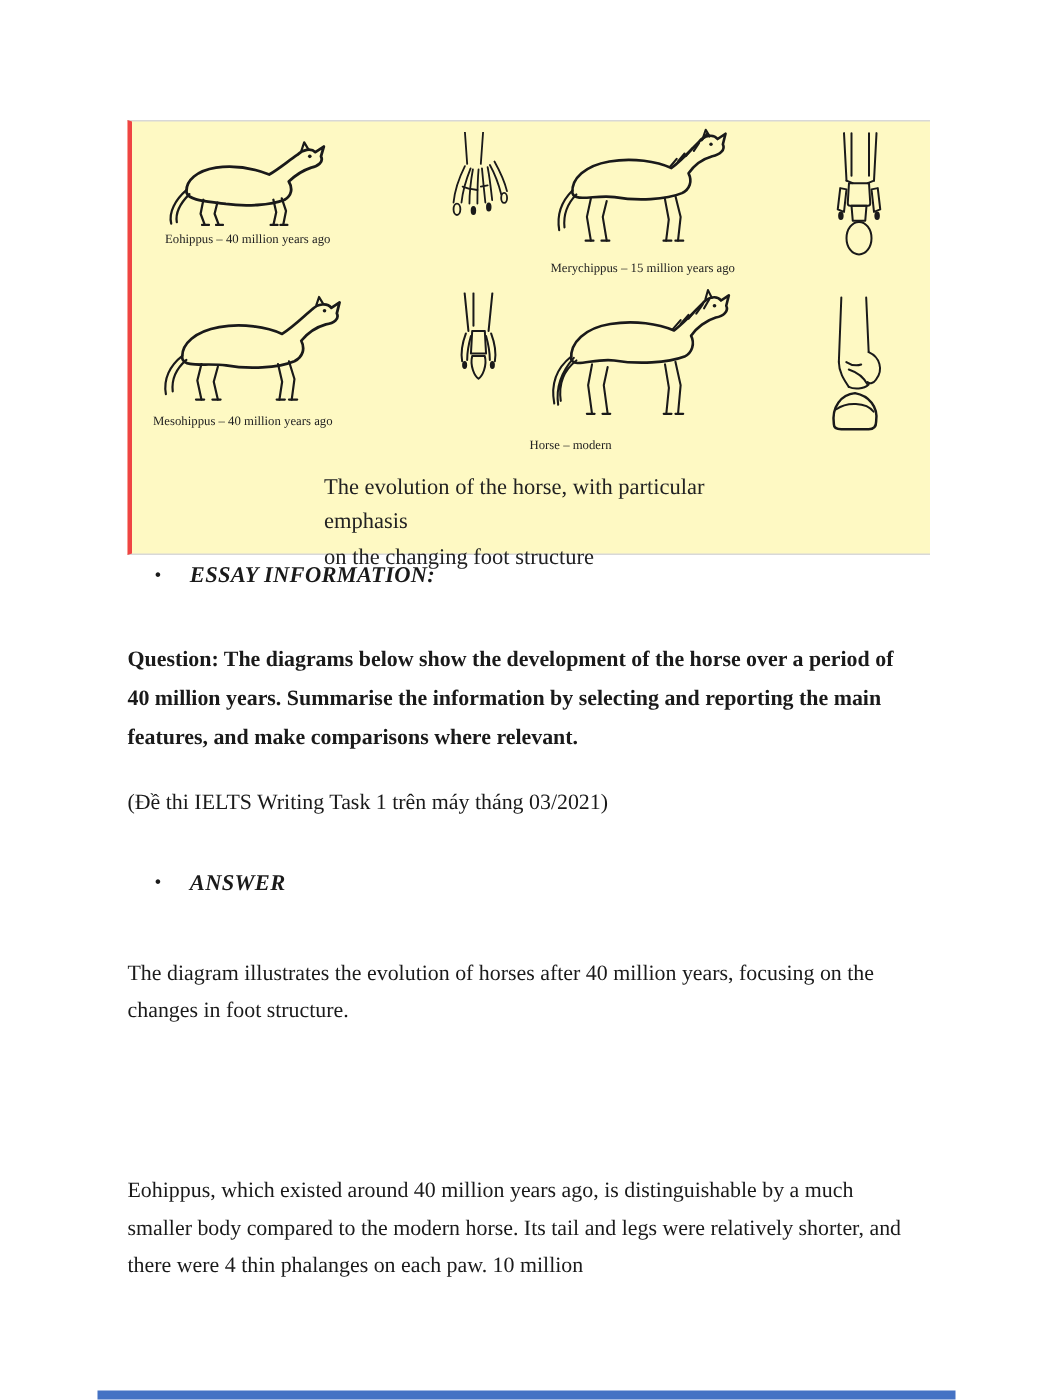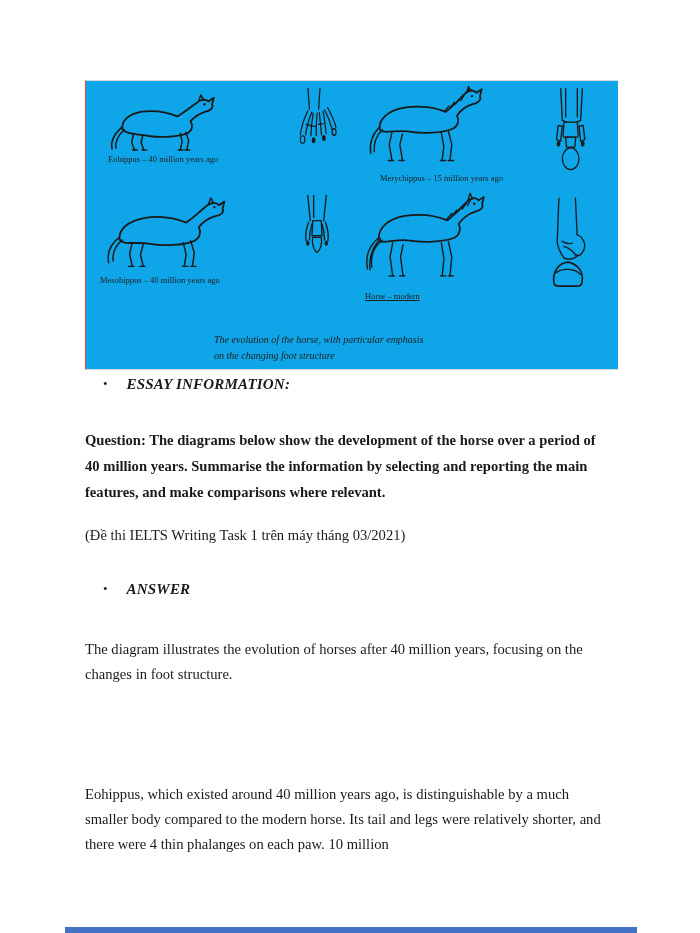--- a/index.html
+++ b/index.html
@@ -2,26 +2,26 @@
 <html><head>
 <meta charset="utf-8">
 <style>
   html,body{margin:0;padding:0;}
   body{width:700px;height:933px;background:#ffffff;overflow:hidden;
        font-family:"Liberation Serif", serif;color:#1a1a1a;}
   .page{position:relative;width:700px;height:933px;background:#fff;}
 
   
   .figure{position:absolute;left:85px;top:80px;width:532px;height:288px;
-          border-left:1px solid #ef4444;border-top:1px solid #d8d8d8;
-          border-bottom:1px solid #d8d8d8;background:#0ea5e9;}
+          border-left:3px solid #ef4444;border-top:1px solid #d8d8d8;
+          border-bottom:1px solid #d8d8d8;background:#fef9c3;}
   .cell{position:absolute;}
   .fig-label{font-size:8.5px;color:#222;margin-top:2px;white-space:nowrap;}
-  .fig-caption{position:absolute;left:128px;top:251px;width:300px;
-               font-style:italic;font-size:10px;line-height:1.55;color:#222;}
+  .fig-caption{position:absolute;left:128px;top:233px;width:300px;
+               font-size:15px;line-height:1.55;color:#222;}
   svg{display:block;}
   .ln{fill:none;stroke:#1a1a1a;stroke-width:2;stroke-linecap:round;stroke-linejoin:round;}
   .ln1{fill:none;stroke:#1a1a1a;stroke-width:1.6;stroke-linecap:round;stroke-linejoin:round;}
   .fillb{fill:#1a1a1a;stroke:none;}
 
   
   .bullet-row{position:absolute;display:flex;align-items:baseline;gap:19px;}
   .bullet-glyph{font-size:13px;transform:translateY(-1px);}
   .h-bold{font-weight:bold;font-size:15px;letter-spacing:.2px;font-style:italic;}
   .para{position:absolute;left:85px;width:527px;font-size:14.6px;line-height:1.72;}
@@ -75,21 +75,21 @@
     <div class="cell" style="left:267px;top:2px;">
       <svg width="150" height="88" viewBox="0 0 170 100">
         <path class="ln" d="M30,52 C29,41 40,31 58,28 C76,25 94,28 105,33 C113,27 120,19 126,13 C130,8 137,7 140,11 L146,7 L144,15 C146,19 142,23 136,24 C129,26 122,31 118,37 C121,43 119,49 113,52 C101,57 79,58 62,55 C48,53 32,59 30,52 Z"></path>
         <path class="ln1" d="M104,32 L109,26 M110,28 L115,22 M116,24 L121,18 M122,20 L126,14 M128,12 L132,7"></path>
         <path class="ln1" d="M129,10 L131,4 L134,9"></path>
         <circle class="fillb" cx="135" cy="15" r="1.3"></circle>
         <path class="ln1" d="M30,50 C22,58 18,68 20,80 M33,53 C26,60 23,68 24,78"></path>
         <path class="ln1" d="M44,56 L41,70 L44,88 M56,58 L53,70 L56,88 M100,56 L103,72 L101,88 M108,54 L112,70 L110,88"></path>
         <path class="ln1" d="M40,88 L46,88 M52,88 L58,88 M99,88 L105,88 M108,88 L114,88"></path>
       </svg>
-      <div class="fig-label" style="margin-left:27px;">Merychippus – 15 million years ago</div>
+      <div class="fig-label" style="margin-left:12px;">Merychippus – 15 million years ago</div>
     </div>
 
     <div class="cell" style="left:458px;top:4px;">
       <svg width="50" height="95" viewBox="0 0 60 105">
         <path class="ln1" d="M20,0 L22,38 M26,0 L26,34 M40,0 L40,34 M46,0 L44,38"></path>
         <path class="ln1" d="M22,38 L27,40 M39,40 L44,38"></path>
         <path class="ln1" d="M24,40 L40,40 L41,56 Q41,58 39,58 L25,58 Q23,58 23,56 Z"></path>
         <path class="ln1" d="M26,58 L38,58 L37,70 L27,70 Z"></path>
         <ellipse class="ln1" cx="32" cy="84" rx="10" ry="13"></ellipse>
         <path class="ln1" d="M17,44 L22,45 L20,63 L15,61 Z"></path>
@@ -126,21 +126,21 @@
     <div class="cell" style="left:265px;top:108px;">
       <svg width="152" height="100" viewBox="0 0 175 115">
         <path class="ln" d="M32,58 C31,45 43,34 62,31 C81,28 99,31 111,36 C119,30 127,21 133,15 C137,10 144,9 147,13 L153,9 L151,17 C153,21 149,25 143,26 C136,28 128,34 124,40 C127,46 125,53 119,56 C106,61 83,62 65,59 C50,57 34,65 32,58 Z"></path>
         <path class="ln1" d="M110,35 L116,28 M116,31 L122,24 M122,27 L128,20 M128,23 L133,16 M134,19 L138,12"></path>
         <path class="ln1" d="M135,12 L137,5 L140,11"></path>
         <circle class="fillb" cx="142" cy="17" r="1.4"></circle>
         <path class="ln1" d="M32,56 C22,64 16,76 19,92 M36,59 C27,66 22,76 24,90 M34,57 C25,67 20,79 22,93"></path>
         <path class="ln1" d="M48,62 L45,78 L48,100 M60,64 L57,78 L60,100 M104,62 L107,80 L105,100 M112,60 L116,78 L114,100"></path>
         <path class="ln1" d="M44,100 L50,100 M56,100 L62,100 M103,100 L109,100 M112,100 L118,100"></path>
       </svg>
-      <div class="fig-label" style="margin-left:14px;text-decoration:underline;">Horse – modern</div>
+      <div class="fig-label" style="">Horse – modern</div>
     </div>
 
     <div class="cell" style="left:453px;top:113px;">
       <svg width="58" height="108" viewBox="0 0 70 120">
         <path class="ln1" d="M24,0 L22,52 M44,0 L46,44"></path>
         <path class="ln1" d="M46,44 C55,48 58,58 52,66 C50,69 47,70 45,68"></path>
         <path class="ln1" d="M22,52 C22,60 26,66 30,72"></path>
         <path class="ln1" d="M28,52 Q34,56 40,54 M30,58 C36,60 42,64 45,70"></path>
         <path class="ln1" d="M30,72 C34,74 42,74 46,70"></path>
         <path class="ln" d="M18,102 C16,88 24,78 35,77 C46,79 54,88 52,100 C52,104 50,106 46,106 L24,106 C20,106 18,105 18,102 Z"></path>

